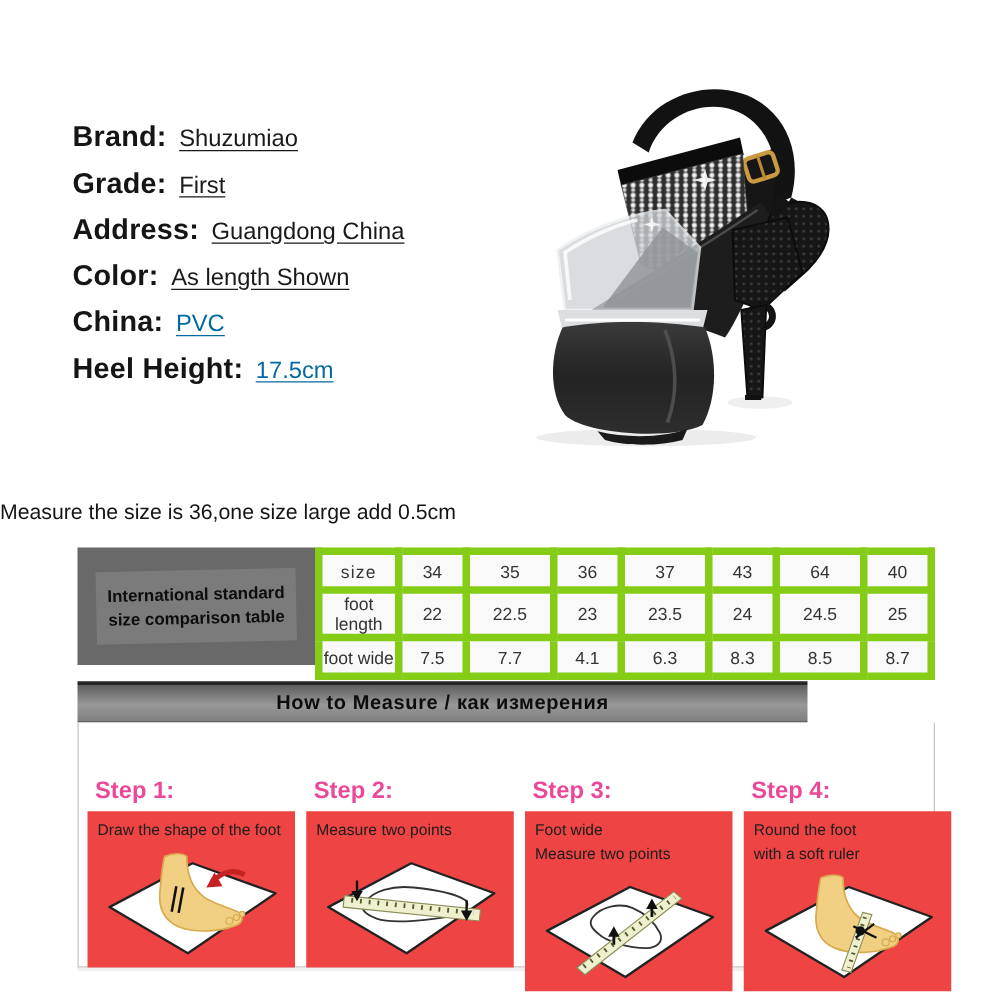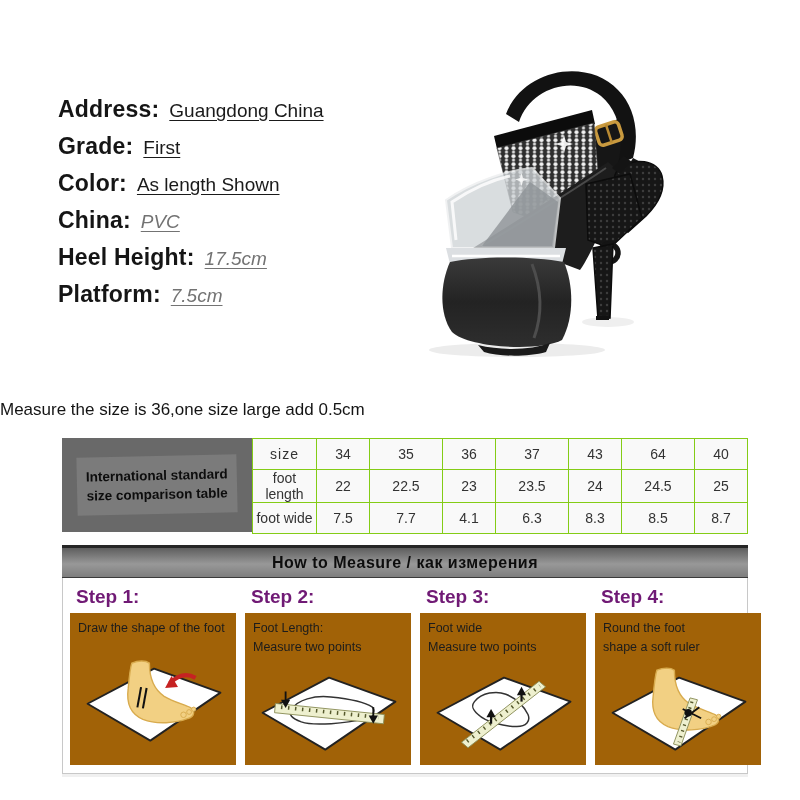--- a/index.html
+++ b/index.html
@@ -4,84 +4,84 @@
 <style>
   * { margin: 0; padding: 0; box-sizing: border-box; }
   html, body { width: 800px; height: 800px; background: #fff; }
   body { font-family: "Liberation Sans", sans-serif; color: #111; position: relative; overflow: hidden; }
 
   
   .specs { position: absolute; left: 58px; top: 96px; width: 360px; }
   .spec-row { display: flex; align-items: baseline; height: 37px; white-space: nowrap; }
   .spec-label { font-size: 23px; font-weight: 600; color: #151515; letter-spacing: .2px; }
   .spec-value { font-size: 19px; color: #1a1a1a; margin-left: 10px; text-decoration: underline; text-underline-offset: 3px; }
-  .spec-value.orange { color: #737373; font-style: italic; }
+  .spec-value.orange { color: #0369a1; }
 
   
   .product-shot { position: absolute; left: 412px; top: 50px; width: 362px; height: 350px; }
 
   
   .size-note { position: absolute; left: 0; right: 58px; top: 400px; text-align: left; font-size: 17px; color: #141414; }
 
   
   .size-block { position: absolute; left: 62px; top: 438px; width: 686px; height: 94px; display: flex; }
   .size-caption-box { width: 190px; height: 94px; background: #696969; display: flex; align-items: center; justify-content: center; flex: none; }
   .size-caption-inner { background: #7b7b7b; padding: 10px 8px; width: 160px; text-align: center; transform: rotate(-1.3deg); }
   .size-caption-inner div { font-size: 13.5px; font-weight: 600; color: #0d0d0d; line-height: 19px; }
   table.size-table { flex: 1; border-collapse: collapse; background: #f9f9f9; table-layout: fixed; }
-  table.size-table td { border: 1px solid #84cc16; text-align: center; vertical-align: middle; font-size: 14px; color: #333; height: 31px; }
+  table.size-table td { border: 6px solid #84cc16; text-align: center; vertical-align: middle; font-size: 14px; color: #333; height: 31px; }
   td.size-head { font-size: 27px; color: #222; letter-spacing: 1px; }
   td.row-label { font-size: 13px; color: #222; margin-top: 20px; }
   table.size-table col.label-col { width: 64px; }
 
   
-  .measure-bar { position: absolute; left: 62px; top: 545px; width: 686px; height: 33px;
+  .measure-bar { position: absolute; left: 62px; top: 545px; width: 584px; height: 33px;
     background: linear-gradient(180deg, #5e5e5e 0%, #989898 55%, #7e7e7e 100%);
     border-top: 3px solid #262626; border-bottom: 1px solid #3a3a3a;
     display: flex; align-items: center; justify-content: center; }
   .measure-bar span { font-size: 16px; font-weight: 600; color: #0d0d0d; letter-spacing: .5px; }
 
   
   .steps { position: absolute; left: 62px; top: 578px; width: 686px; height: 196px;
     background: #fff; border: 1px solid #c8c8c8; border-top: none;
     display: flex; gap: 9px; padding: 4px 7px 8px 7px; box-shadow: 0 3px 0 rgba(0,0,0,.06); }
   .step-col { flex: 1; display: flex; flex-direction: column; }
-  .step-title { font-size: 19px; font-weight: 600; color: #701a75; padding: 4px 4px 5px 6px; }
-  .step-panel { background: #a16207; flex: 1; padding: 6px 6px 4px 8px; display: flex; flex-direction: column; }
+  .step-title { font-size: 19px; font-weight: 600; color: #ec4899; padding: 4px 4px 5px 6px; margin-top: 36px; }
+  .step-panel { background: #ef4444; flex: 1; padding: 6px 6px 4px 8px; display: flex; flex-direction: column; }
   .step-caption { font-size: 12.5px; color: #1c1c1c; line-height: 19px; white-space: nowrap; }
   .step-art { flex: 1; display: flex; align-items: center; justify-content: center; }
   .step-art svg { width: 152px; height: 96px; }
 </style>
 </head>
 <body>
 
 <div class="specs">
   <div class="spec-row">
+    <span class="spec-label">Brand:</span>
+    <span class="spec-value">Shuzumiao</span>
+  </div>
+  <div class="spec-row">
+    <span class="spec-label">Grade:</span>
+    <span class="spec-value">First</span>
+  </div>
+  <div class="spec-row">
     <span class="spec-label">Address:</span>
     <span class="spec-value">Guangdong China</span>
   </div>
   <div class="spec-row">
-    <span class="spec-label">Grade:</span>
-    <span class="spec-value">First</span>
-  </div>
-  <div class="spec-row">
     <span class="spec-label">Color:</span>
     <span class="spec-value">As length Shown</span>
   </div>
   <div class="spec-row">
     <span class="spec-label">China:</span>
     <span class="spec-value orange">PVC</span>
   </div>
   <div class="spec-row">
     <span class="spec-label">Heel Height:</span>
     <span class="spec-value orange">17.5cm</span>
-  </div>
-  <div class="spec-row">
-    <span class="spec-label">Platform:</span>
-    <span class="spec-value orange">7.5cm</span>
   </div>
 </div>
 
 <div class="product-shot">
   <svg viewBox="0 0 362 350" xmlns="http://www.w3.org/2000/svg">
     <defs>
       <pattern id="rhine" width="7" height="8" patternUnits="userSpaceOnUse">
         <rect width="7" height="8" fill="#2e2e2e"></rect>
         <circle cx="3.5" cy="2.2" r="2" fill="#f3f3f3" stroke="#9a9a9a" stroke-width=".6"></circle>
         <circle cx="3.5" cy="6" r="1.6" fill="#d8d8d8" stroke="#8a8a8a" stroke-width=".5"></circle>
@@ -231,21 +231,20 @@
             <polygon points="99,26 92,39 106,38" fill="#c62222"></polygon>
           </g>
         </svg>
       </div>
     </div>
   </div>
 
   <div class="step-col">
     <div class="step-title">Step 2:</div>
     <div class="step-panel">
-      <span class="step-caption">Foot Length:</span>
       <span class="step-caption">Measure  two points</span>
       <div class="step-art">
         <svg viewBox="0 0 160 104">
           <polygon points="8,56 80,18 152,44 76,96" fill="#fff" stroke="#222" stroke-width="2" stroke-linejoin="round"></polygon>
           <path fill="none" stroke="#333" stroke-width="1.6" d="M40,52 C46,42 64,37 82,39 C102,41 118,44 127,50 C131,54 127,61 118,63 C100,67 64,71 50,66 C40,62 35,58 40,52 Z"></path>
           <g>
             <polygon points="22,46 140,58 139,68 21,56" fill="#eef0cf" stroke="#8a8d57" stroke-width="1"></polygon>
             <path d="M28,50 L134,61" stroke="#55592c" stroke-width="4" stroke-dasharray="1.6 6" fill="none"></path>
           </g>
           <g fill="#111" stroke="#111" stroke-width="2">
@@ -280,21 +279,21 @@
           </g>
         </svg>
       </div>
     </div>
   </div>
 
   <div class="step-col">
     <div class="step-title">Step 4:</div>
     <div class="step-panel">
       <span class="step-caption">Round the foot</span>
-      <span class="step-caption">shape a soft ruler</span>
+      <span class="step-caption">with a soft ruler</span>
       <div class="step-art">
         <svg viewBox="0 0 160 104">
           <polygon points="8,56 80,18 152,44 76,96" fill="#fff" stroke="#222" stroke-width="2" stroke-linejoin="round"></polygon>
           <path fill="#f2d083" stroke="#d8ab4e" stroke-width="1.5" d="M56,10 C63,7 71,7 75,10 C75,24 79,38 91,46 C101,52 113,55 119,58 C125,61 124,68 117,70 C104,75 83,77 68,71 C54,65 50,53 52,38 C53,27 54,16 56,10 Z"></path>
           <circle cx="112" cy="66" r="3" fill="#f2d083" stroke="#d8ab4e"></circle>
           <circle cx="118" cy="63" r="2.6" fill="#f2d083" stroke="#d8ab4e"></circle>
           <circle cx="123" cy="60" r="2.3" fill="#f2d083" stroke="#d8ab4e"></circle>
           <g>
             <polygon points="92,40 100,42 82,92 74,90" fill="#eef0cf" stroke="#8a8d57" stroke-width="1"></polygon>
             <path d="M94,44 L80,88" stroke="#55592c" stroke-width="3.5" stroke-dasharray="1.5 5" fill="none"></path>

